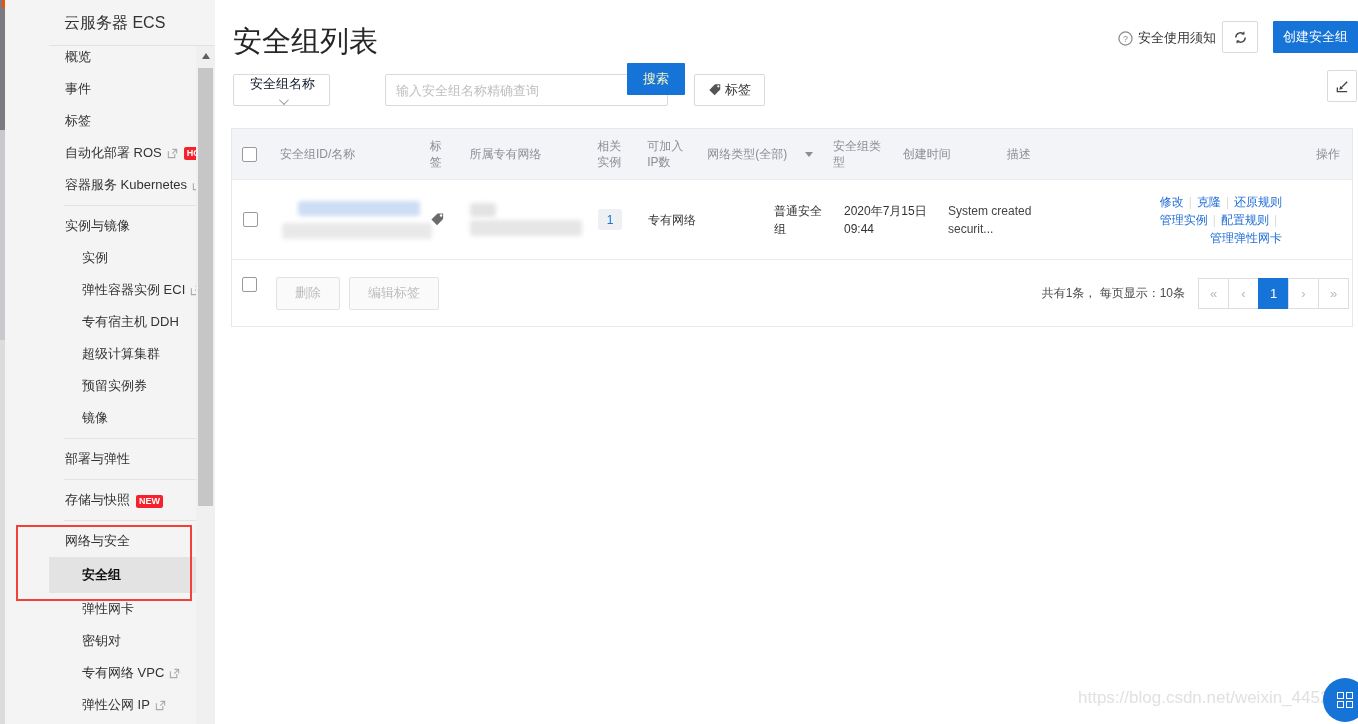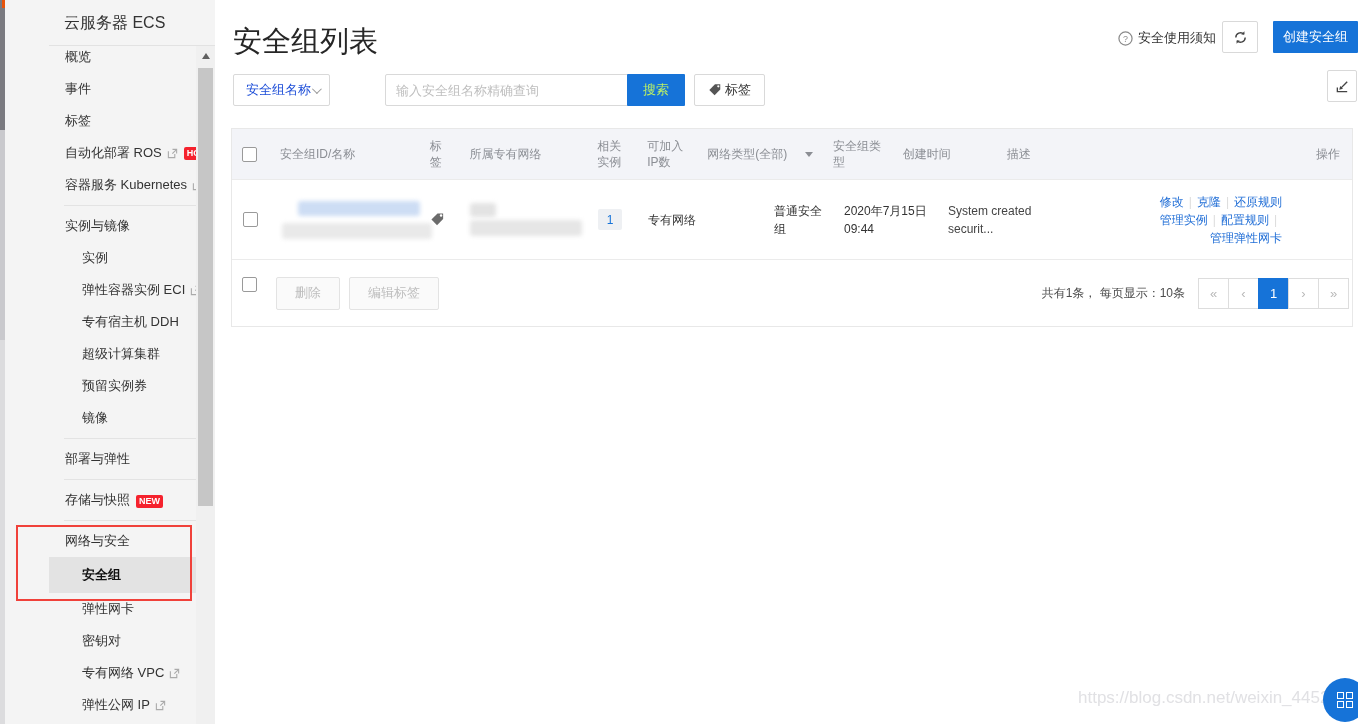--- a/index.html
+++ b/index.html
@@ -57,26 +57,26 @@
     font-size:13px; color:#333; cursor:pointer; }
   #refresh-btn { left:1007px; top:21px; width:36px; height:32px; border:1px solid #d9d9d9;
     border-radius:2px; background:#fff; display:flex; align-items:center; justify-content:center;
     cursor:pointer; }
   #create-btn { left:1058px; top:21px; width:85px; height:32px; background:#1673d8;
     color:#fff; font-size:13px; border:none; border-radius:1px; cursor:pointer; }
 
   
   #field-select { left:18px; top:74px; width:97px; height:32px; border:1px solid #d9d9d9;
     border-radius:2px; background:#fff; display:flex; align-items:center;
-    justify-content:space-between; padding:0 10px 0 12px; font-size:13px; color:#1d4ed8; cursor:pointer; }
+    justify-content:space-between; padding:0 10px 0 12px; font-size:13px; color:#0f172a; cursor:pointer;flex-direction:column; }
   #search-input { left:122px; top:74px; width:283px; height:32px; border:1px solid #d9d9d9;
     border-radius:2px; padding:0 10px; font-size:13px; color:#333;
     font-family:"Liberation Sans","DejaVu Sans",sans-serif;margin-left:48px; }
   #search-input::placeholder { color:#bfbfbf; }
-  #search-btn { left:412px; top:74px; width:58px; height:32px; background:#1673d8; color:#bef264;
+  #search-btn { left:412px; top:63px; width:58px; height:32px; background:#1673d8; color:#fef9c3;
     font-size:13px; border:none; border-radius:1px; cursor:pointer; }
   #tag-btn { left:479px; top:74px; width:71px; height:32px; background:#fff;
     border:1px solid #d9d9d9; border-radius:2px; font-size:13px; color:#333; display:flex;
     align-items:center; justify-content:center; gap:3px; cursor:pointer; }
   #export-btn { left:1112px; top:70px; width:30px; height:32px; background:#fff;
     border:1px solid #d9d9d9; border-radius:2px; display:flex; align-items:center;
     justify-content:center; cursor:pointer; }
 
   
   #sg-table { left:16px; top:128px; width:1122px; border:1px solid #e8e8e8; font-size:12px; }

